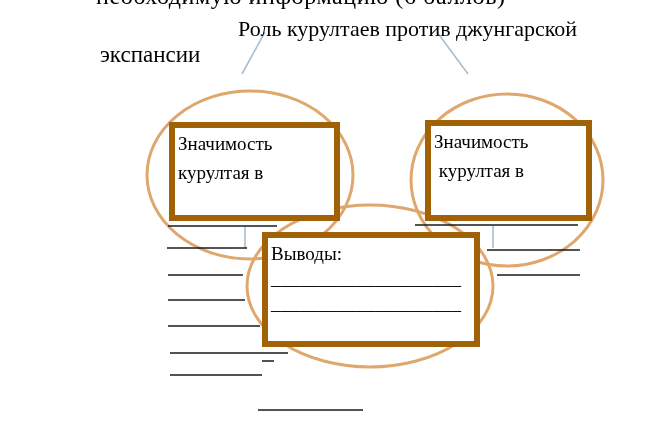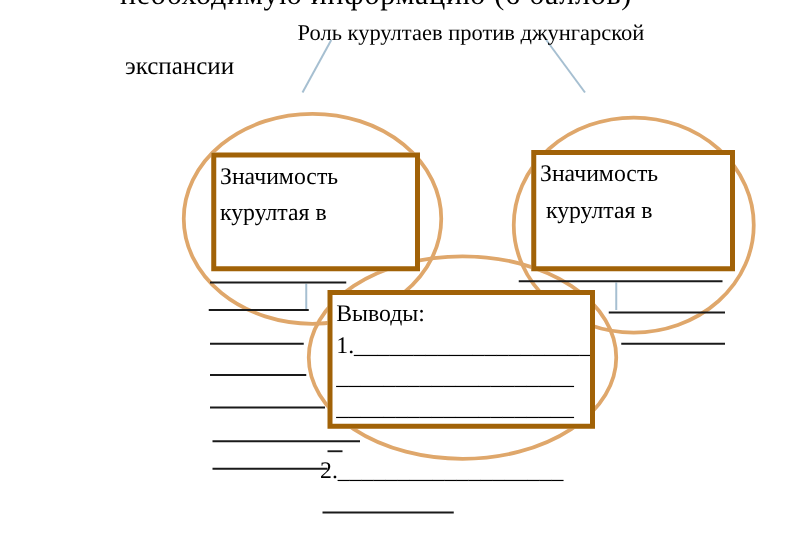--- a/index.html
+++ b/index.html
@@ -3,24 +3,24 @@
 <meta charset="utf-8">
 <style>
   html,body{margin:0;padding:0;background:#ffffff;}
   .canvas{
     position:relative;width:648px;height:437px;overflow:hidden;
     background:#ffffff;font-family:"Liberation Serif","DejaVu Serif",serif;color:#000;
   }
   svg.underlay{position:absolute;left:0;top:0;z-index:1;}
   .txt{position:absolute;z-index:3;white-space:nowrap;}
   .clipped-top{left:96px;top:-17px;font-size:24px;letter-spacing:.6px;}
-  .title1{left:238px;top:16px;font-size:18px;}
-  .title2{left:100px;top:42px;font-size:20px;}
+  .title1{left:238px;top:16px;font-size:22px;}
+  .title2{left:100px;top:42px;font-size:23px;}
   .fillbox{
-    position:absolute;z-index:2;background:#ffffff;border:4px solid #a16207;
+    position:absolute;z-index:2;background:#ffffff;border:6px solid #a16207;
     font-size:19px;line-height:29px;padding:1px 3px;overflow:hidden;white-space:nowrap;
   }
   .box-left{left:169px;top:122px;width:153px;height:85px;}
   .box-right{left:425px;top:120px;width:149px;height:87px;}
   .box-center{left:262px;top:232px;width:200px;height:99px;line-height:25px;padding-top:3px;font-family:Liberation Serif, serif;}
   .below-item{left:256px;top:366px;font-size:19px;}
 </style>
 </head>
 <body>
 
@@ -64,20 +64,18 @@
     <div>курултая в</div>
   </div>
 
   <div class="fillbox box-right">
     <div>Значимость</div>
     <div>&nbsp;курултая в</div>
   </div>
 
   <div class="fillbox box-center">
     <div>Выводы:</div>
-    <div>1.____________________</div>
     <div>____________________</div>
     <div>____________________</div>
   </div>
 
-  <div class="txt below-item">2.___________________</div>
 
 </div>
 
 </body></html>

